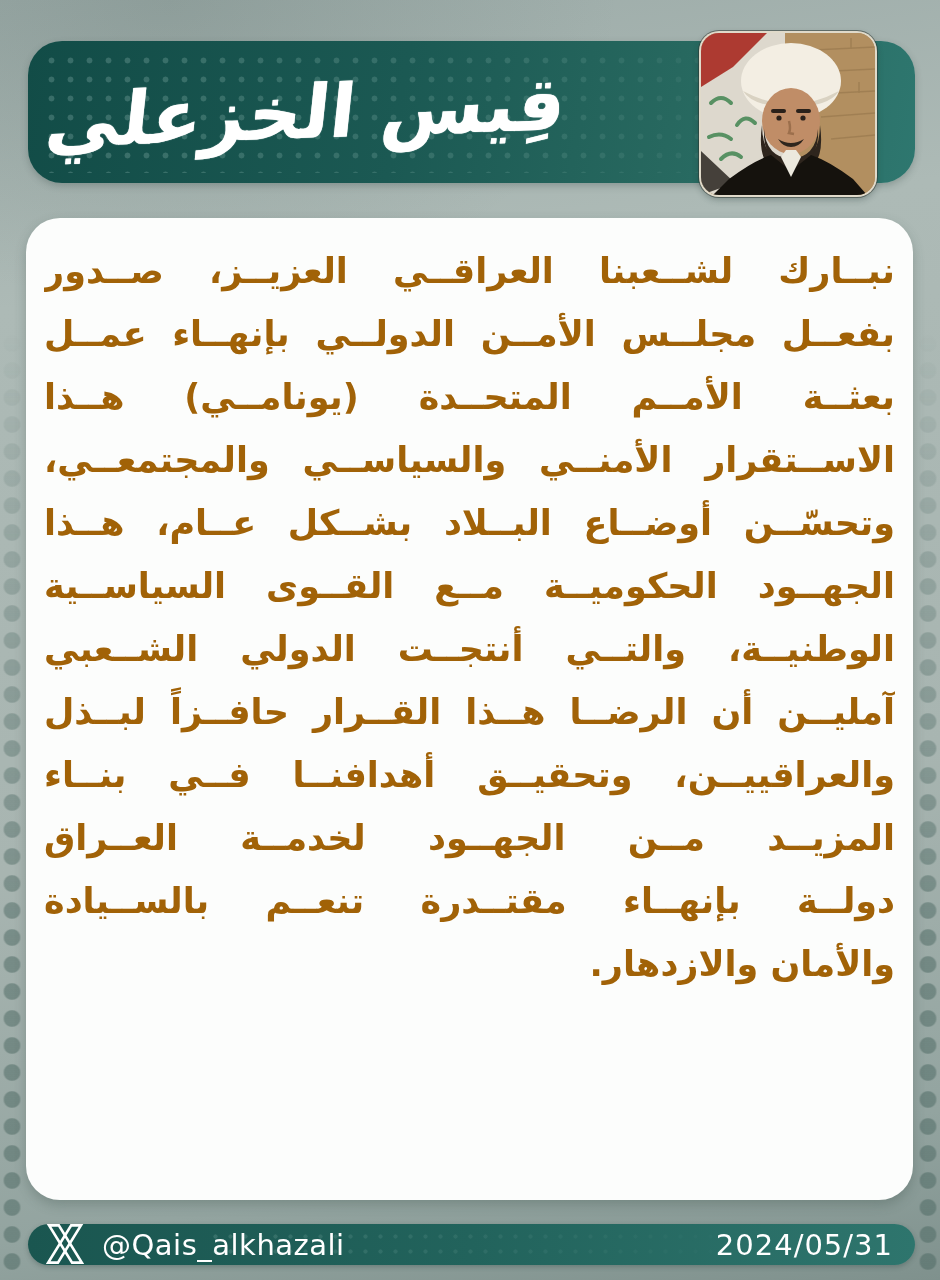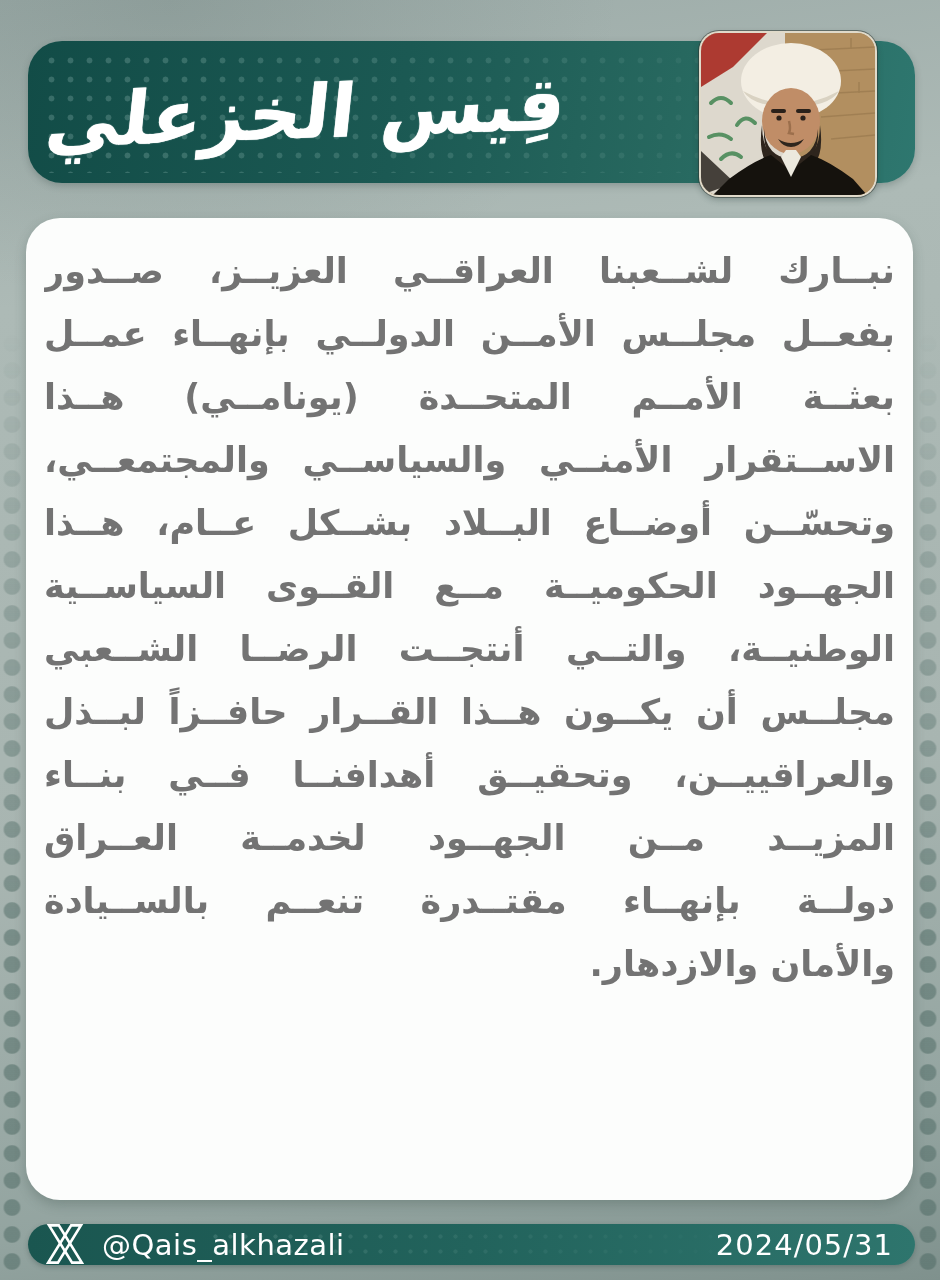--- a/index.html
+++ b/index.html
@@ -60,21 +60,21 @@
     position:absolute; left:26px; top:218px; width:887px; height:982px;
     background:#fcfdfc; border-radius:34px;
     box-shadow:0 5px 12px rgba(55,75,70,.28);
   }
   .text-block{
     position:absolute; left:18px; right:18px; top:22px;
     direction:rtl;
   }
   .text-line{
     font-family:"DejaVu Sans","Liberation Sans",sans-serif;
-    font-weight:700; font-size:35px; line-height:63px; color:#737373;
+    font-weight:700; font-size:35px; line-height:63px; color:#a16207;
     text-align:justify; text-align-last:justify;
     overflow:hidden; white-space:nowrap;
   }
   .text-line.line-end{ text-align-last:right; white-space:normal; }
 
   
   .footer-bar{
     position:absolute; left:28px; top:1224px; width:887px; height:41px;
     border-radius:21px;
     background:linear-gradient(90deg,#1a5650 0%, #22635c 50%, #2e756d 100%);
@@ -160,22 +160,22 @@
   </div>
 
   <div class="card">
     <div class="text-block">
       <div class="text-line">نبــارك لشــعبنا العراقــي العزيــز، صــدور</div>
       <div class="text-line">بفعــل مجلــس الأمــن الدولــي بإنهــاء عمــل</div>
       <div class="text-line">بعثــة الأمــم المتحــدة (يونامــي) هــذا</div>
       <div class="text-line">الاســتقرار الأمنــي والسياســي والمجتمعــي،</div>
       <div class="text-line">وتحسّــن أوضــاع البــلاد بشــكل عــام، هــذا</div>
       <div class="text-line">الجهــود الحكوميــة مــع القــوى السياســية</div>
-      <div class="text-line">الوطنيــة، والتــي أنتجــت الرضــا الشــعبي</div>
-      <div class="text-line">مجلــس أن يكــون هــذا القــرار حافــزاً لبــذل</div>
+      <div class="text-line">الوطنيــة، والتــي أنتجــت الدولي الشــعبي</div>
+      <div class="text-line">آمليــن أن الرضــا هــذا القــرار حافــزاً لبــذل</div>
       <div class="text-line">والعراقييــن، وتحقيــق أهدافنــا فــي بنــاء</div>
       <div class="text-line">المزيــد مــن الجهــود لخدمــة العــراق</div>
       <div class="text-line">دولــة بإنهــاء مقتــدرة تنعــم بالســيادة</div>
       <div class="text-line line-end">والأمان والازدهار.</div>
     </div>
   </div>
 
   <div class="footer-bar">
     <svg class="x-logo" viewBox="0 0 52 52" aria-hidden="true">
       <g fill="none" stroke="#ffffff" stroke-width="3" stroke-linejoin="miter">

